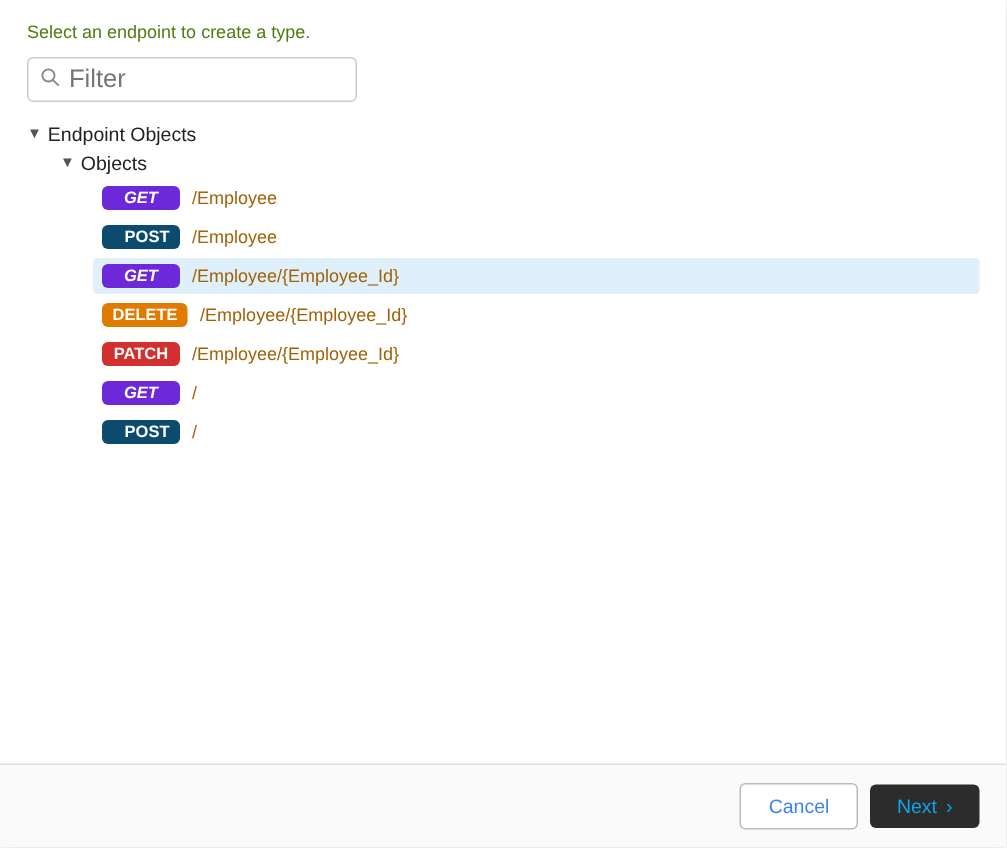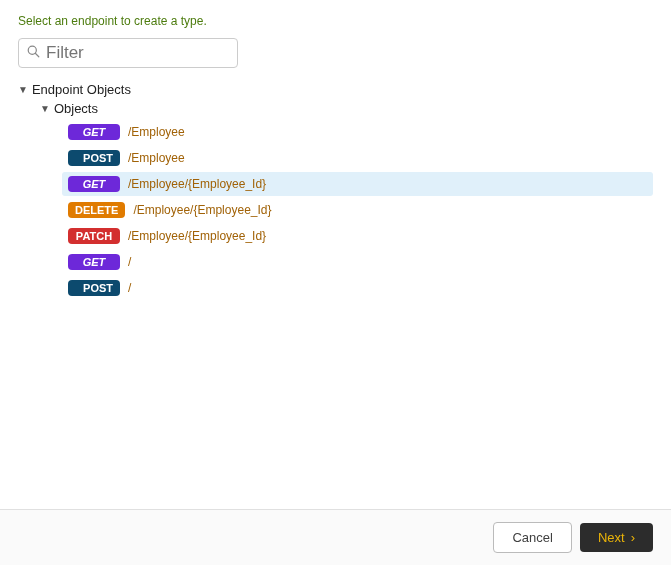--- a/index.html
+++ b/index.html
@@ -152,30 +152,30 @@
       border-top: 1px solid #e0e0e0;
       background: #fafafa;
     }
     .btn-cancel {
       background: #fff;
       border: 1px solid #bbb;
       border-radius: 4px;
       padding: 7px 18px;
       font-size: 13px;
       cursor: pointer;
-      color: #404040;
+      color: #3b82f6;
     }
     .btn-next {
       background: #2c2c2c;
       border: none;
       border-radius: 4px;
       padding: 7px 18px;
       font-size: 13px;
       cursor: pointer;
-      color: #eab308;
+      color: #0ea5e9;
       display: flex;
       align-items: center;
       gap: 6px;
     }
     .btn-next-arrow { font-size: 13px; }
   </style>
 </head>
 <body>
 
 <div class="dialog">

